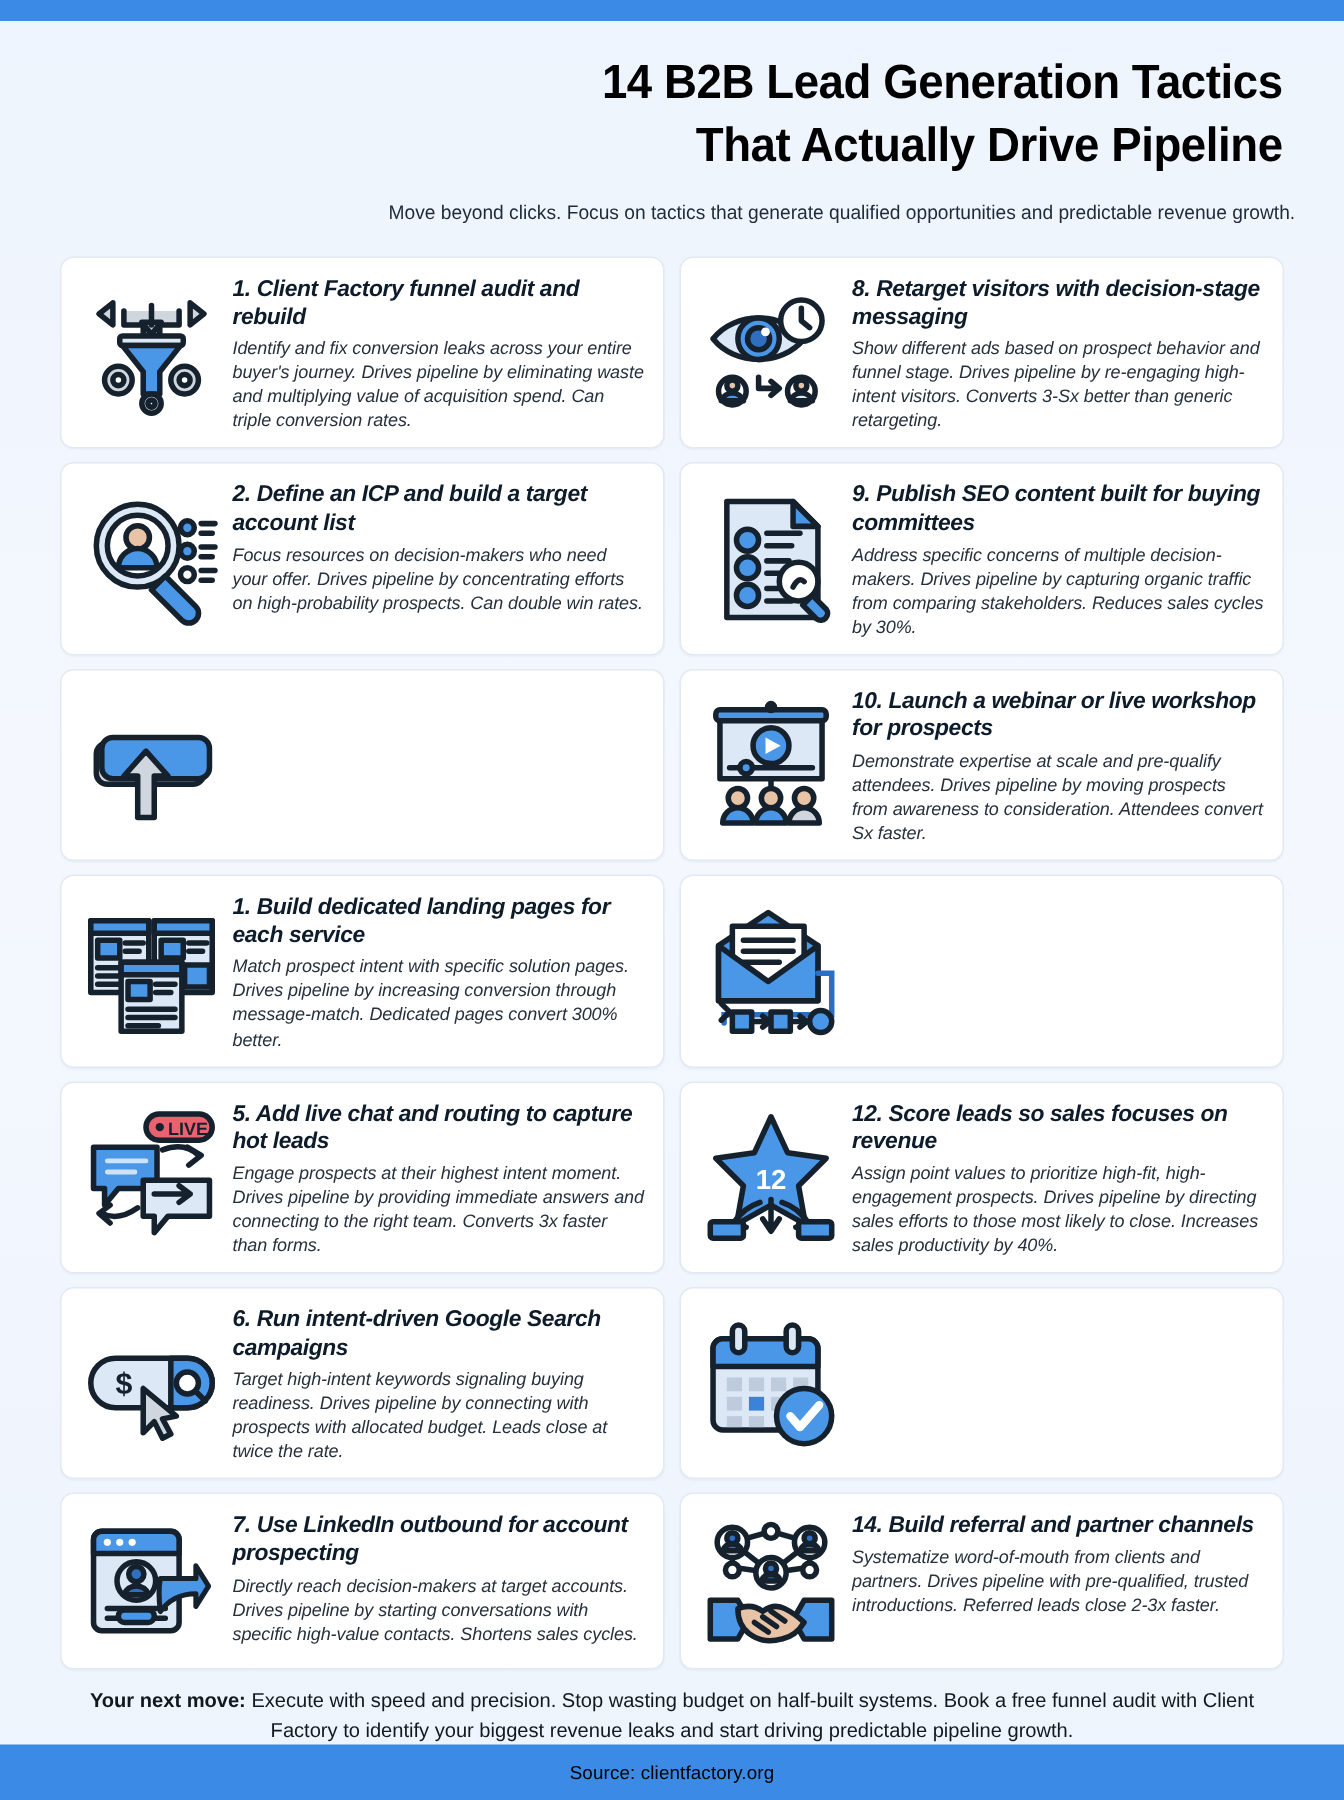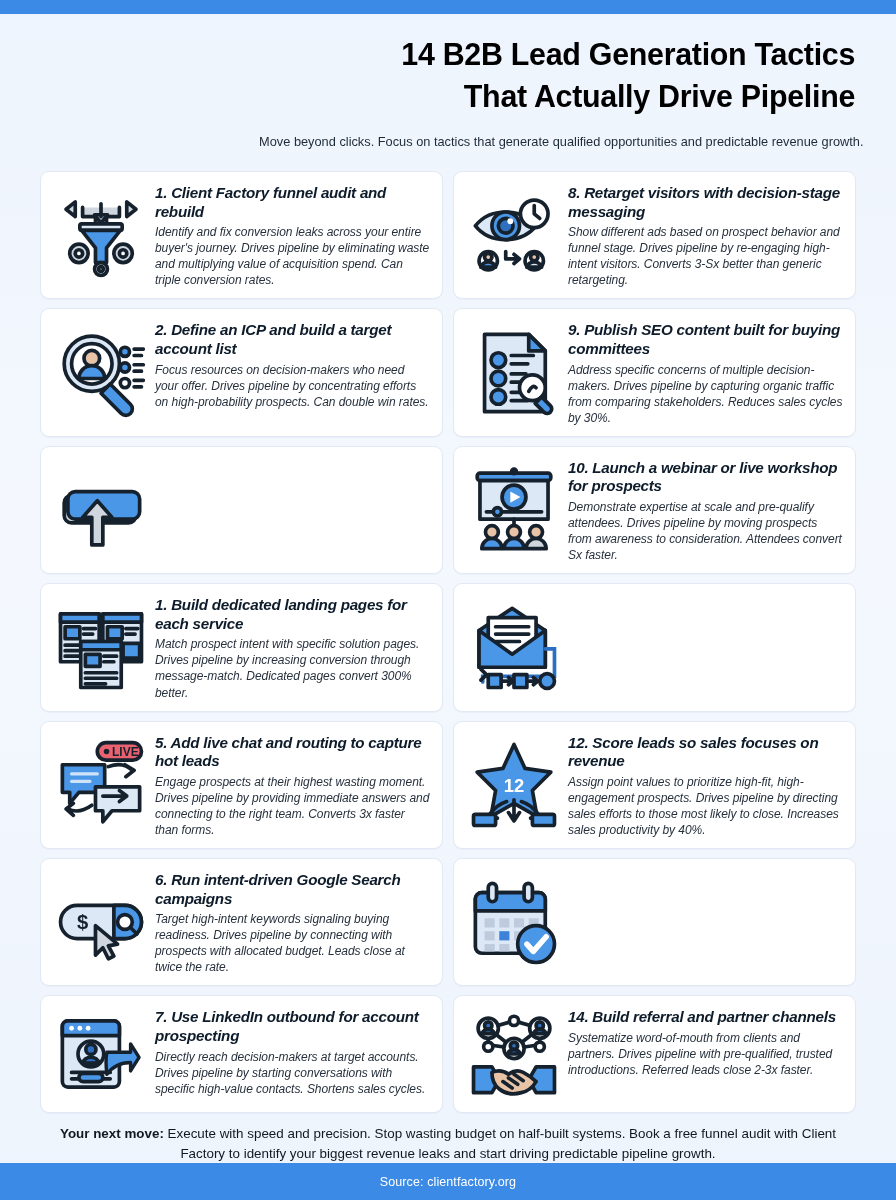--- a/index.html
+++ b/index.html
@@ -13,21 +13,21 @@
     position: relative;
     width: 896px; height: 1200px;
     background: linear-gradient(180deg,#eef4fd 0%, #f4f8fe 45%, #eef4fd 100%);
     display: flex; flex-direction: column;
   }
   .topbar { height: 14px; width: 100%; background: #3b8ae5; flex: none; }
   .bottombar {
     height: 38px; width: 100%; background: #3b8ae5; flex: none;
     display: flex; align-items: center; justify-content: center;
   }
-  .source-text { color: #ffffff; font-size: 12.5px; letter-spacing: .1px; }
+  .source-text { color: #000000; font-size: 12.5px; letter-spacing: .1px; }
 
   header { padding: 20px 20px 0 40px; text-align: right; flex: none; }
   .title {
     font-size: 32px; font-weight: 700; color: #000;
     line-height: 1.3; letter-spacing: -.3px;
     transform: scaleX(.95); transform-origin: center;
   }
   .subtitle {
     margin-top: 16px; font-size: 13.2px; color: #1d2a38; line-height: 1.35;
     transform: scaleX(.97); transform-origin: center;
@@ -275,21 +275,21 @@
           <path class="sb" d="M8 28 H54 V58 H26 L16 70 V58 H8 Z"></path>
           <path stroke="#cfe2f8" stroke-width="3.5" stroke-linecap="round" d="M18 38 h28 M18 46 h20"></path>
           <path class="sl" d="M44 52 H92 V78 H62 L52 90 V78 H44 Z"></path>
           <path class="sn" d="M52 62 h26 M70 56 l8 6 -8 6"></path>
           <path class="sn" d="M58 30 q16 -6 26 4 M76 28 l10 6 -9 7"></path>
           <path class="sn" d="M40 72 q-14 10 -26 4 M20 70 l-8 6 8 7"></path>
         </svg>
       </div>
       <div class="card-body">
         <div class="card-title">5. Add live chat and routing to capture hot leads</div>
-        <div class="card-desc">Engage prospects at their highest wasting moment. Drives pipeline by providing immediate answers and connecting to the right team. Converts 3x faster than forms.</div>
+        <div class="card-desc">Engage prospects at their highest intent moment. Drives pipeline by providing immediate answers and connecting to the right team. Converts 3x faster than forms.</div>
       </div>
     </div>
 
     <div class="card">
       <div class="icon-wrap">
         <svg viewBox="0 0 100 100">
           <path class="sb" d="M50 6 L62 32 L90 36 L70 56 L75 84 L50 70 L25 84 L30 56 L10 36 L38 32 Z"></path>
           <text x="50" y="58" text-anchor="middle" fill="#ffffff" font-family="Liberation Sans, sans-serif" font-size="20" font-weight="700">12</text>
           <path class="sn" d="M50 66 V88 M44 80 l6 9 6 -9"></path>
           <path class="sn" d="M42 68 q-12 4 -18 14 M28 76 l-6 8 10 2"></path>

